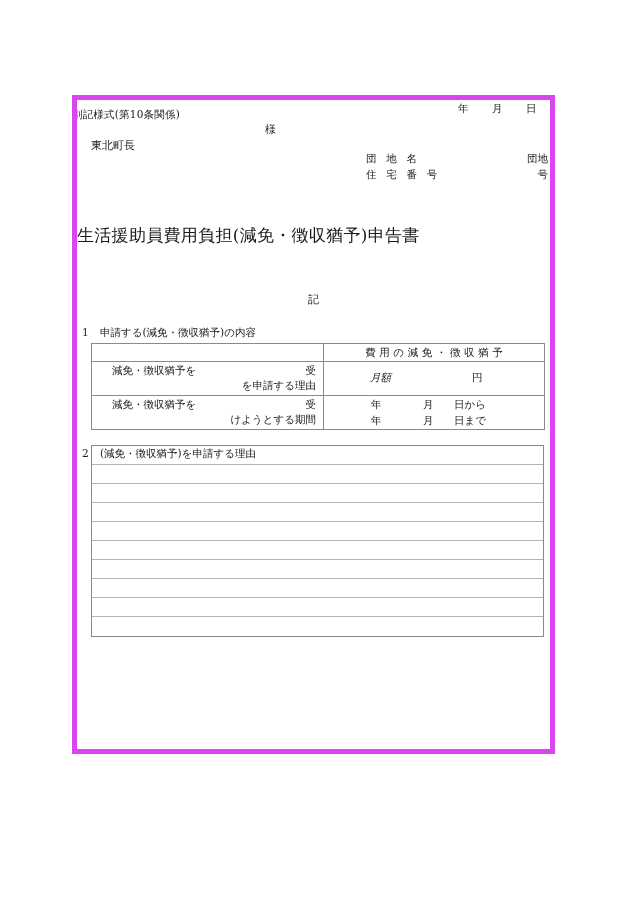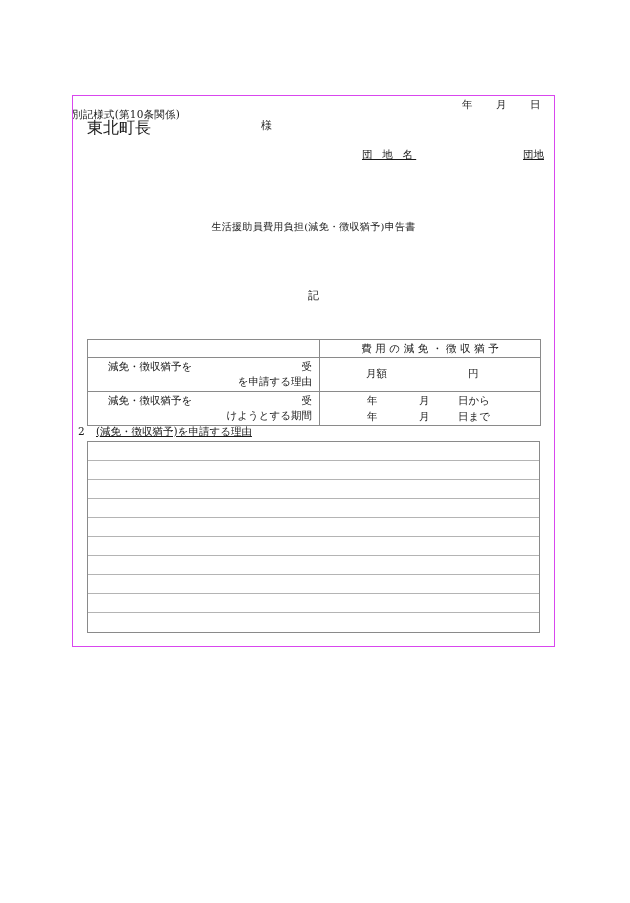--- a/index.html
+++ b/index.html
@@ -26,43 +26,43 @@
     white-space: nowrap;
     margin-top: 28px;
   }
 
   
   .sheet {
     position: absolute;
     left: 72px;
     top: 95px;
     width: 483px;
-    height: 552px;
-    border: 1px solid #d946ef;
+    height: 659px;
+    border: 5px solid #d946ef;
     box-sizing: border-box;
   }
 
   
   .date-line {
     position: absolute;
     right: 10px;
     top: 2px;
     font-size: 10.5px;
     white-space: nowrap;
   }
   .date-line span { display: inline-block; }
   .date-y  { width: 34px; text-align: left; }
   .date-m  { width: 34px; text-align: left; }
   .date-d  { width: 14px; text-align: left; }
 
   .addressee {
     position: absolute;
     left: 14px;
-    top: 22px;
-    font-size: 16px;
+    top: 38px;
+    font-size: 11px;
     white-space: nowrap;
     font-family: Liberation Mono, monospace;
   }
   .addressee-honorific {
     position: absolute;
     left: 188px;
     top: 22px;
     font-size: 11px;
   }
 
@@ -71,33 +71,32 @@
     left: 289px;
     top: 50px;
     font-size: 10.5px;
     line-height: 16px;
     white-space: nowrap;
   }
   .applicant-row {
     display: flex;
     justify-content: space-between;
     width: 182px;
-    text-decoration: underline;
   }
   .applicant-label { letter-spacing: 3.2px; }
   .applicant-unit  { letter-spacing: 0; }
 
   
   .doc-title {
     position: absolute;
     left: 0;
     right: 0;
     top: 124px;
-    text-align: center;
-    font-size: 10px;
+    text-align: left;
+    font-size: 17px;
     letter-spacing: 0.3px;
   }
 
   
   .body-para {
     position: absolute;
     left: 14px;
     right: 14px;
     top: 150px;
     font-size: 11px;
@@ -117,21 +116,21 @@
   }
 
   
   .section-heading {
     position: absolute;
     font-size: 10.5px;
     white-space: nowrap;
   }
   .section-heading .num { display: inline-block; width: 18px; }
   #section1-heading { left: 5px;  top: 226px; }
-  #section2-heading { left: 5px;  top: 329px; text-decoration: underline; }
+  #section2-heading { left: 5px;  top: 347px; }
 
   
   .content-table {
     position: absolute;
     left: 14px;
     top: 243px;
     width: 453px;
     border-collapse: collapse;
     font-size: 10.5px;
     table-layout: fixed;
@@ -172,39 +171,39 @@
     position: absolute;
     right: 7px;
     top: 17px;
     white-space: nowrap;
   }
 
   .cell-amount {
     height: 33px;
     position: relative;
   }
-  .amt-monthly { position: absolute; left: 46px;  top: 9px; }
+  .amt-monthly { position: absolute; left: 46px;  top: 9px; font-style: italic; }
   .amt-yen     { position: absolute; left: 148px; top: 9px; }
 
   .cell-period {
     height: 33px;
     position: relative;
   }
   .period-row {
     position: absolute;
     left: 0;
     width: 100%;
     height: 16px;
     line-height: 16px;
   }
   .period-row.r1 { top: 0px; }
   .period-row.r2 { top: 16px; }
   .period-row .p-y { position: absolute; left: 47px; }
   .period-row .p-m { position: absolute; left: 99px; }
-  .period-row .p-d { position: absolute; left: 138px; }
+  .period-row .p-d { position: absolute; left: 130px; }
 
   
   .reason-box {
     position: absolute;
     left: 14px;
     top: 345px;
     width: 453px;
     border: 1px solid #8a8a8a;
     box-sizing: border-box;
   }
@@ -227,27 +226,34 @@
   </div>
 
   <div class="addressee">東北町長</div>
   <div class="addressee-honorific">様</div>
 
   <div class="applicant-block">
     <div class="applicant-row">
       <span class="applicant-label">団 地 名</span>
       <span class="applicant-unit">団地</span>
     </div>
+    <div class="applicant-row">
+      <span class="applicant-label">住 宅 番 号</span>
+      <span class="applicant-unit">号</span>
+    </div>
   </div>
 
   <div class="doc-title">生活援助員費用負担(減免・徴収猶予)申告書</div>
 
 
   <div class="ki-mark">記</div>
 
+  <div class="section-heading" id="section1-heading">
+    <span class="num">1</span><span>申請する(減免・徴収猶予)の内容</span>
+  </div>
 
   <table class="content-table">
     <colgroup>
       <col class="col-label">
         <col class="col-value">
     </colgroup>
     <tbody>
       <tr>
         <td class="th-blank"></td>
         <td class="th-value">費用の減免・徴収猶予</td>

